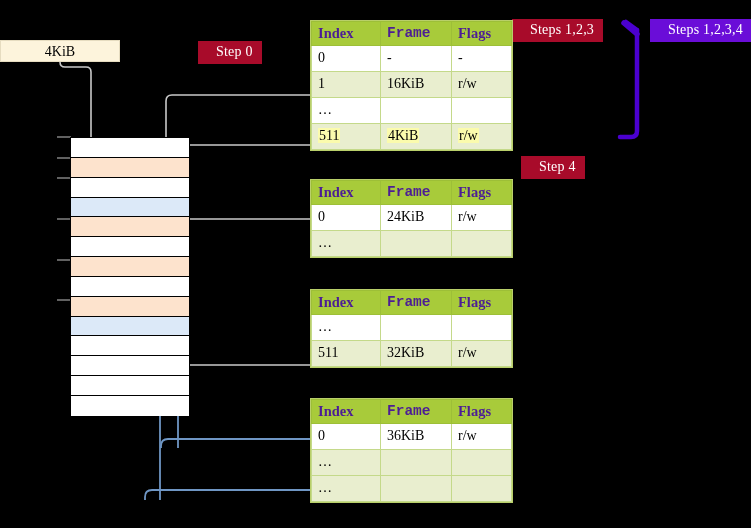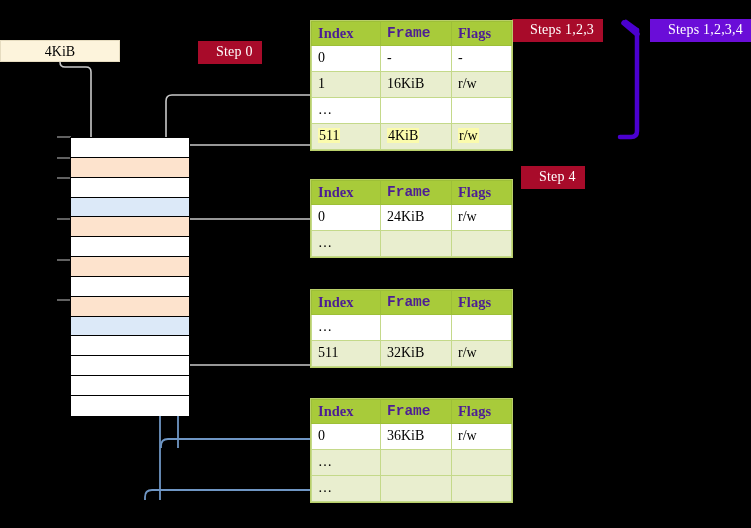--- a/index.html
+++ b/index.html
@@ -172,21 +172,21 @@
   </div>
 
   <div class="badge crimson" style="left:512px; top:19px;">
     <span>Steps 1,2,3</span>
   </div>
 
   <div class="badge violet" style="left:650px; top:19px;">
     <span>Steps 1,2,3,4</span>
   </div>
 
-  <div class="badge crimson" style="left:521px; top:166px;">
+  <div class="badge crimson" style="left:521px; top:156px;">
     <span>Step 4</span>
   </div>
 
   <div class="memgrid" id="memgrid" style="left:70px; top:137px; width:120px; height:278px;">
       <div class="memrow white" style="height: 19.8571px;"></div>
       <div class="memrow orange" style="height: 19.8571px;"></div>
       <div class="memrow white" style="height: 19.8571px;"></div>
       <div class="memrow blue" style="height: 19.8571px;"></div>
       <div class="memrow orange" style="height: 19.8571px;"></div>
       <div class="memrow white" style="height: 19.8571px;"></div>

